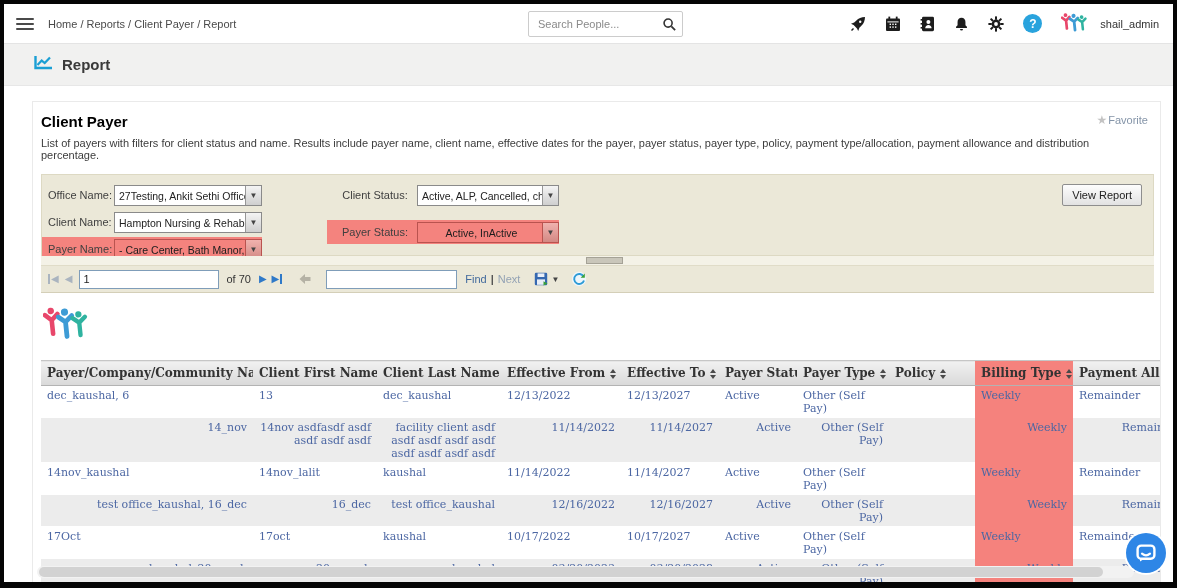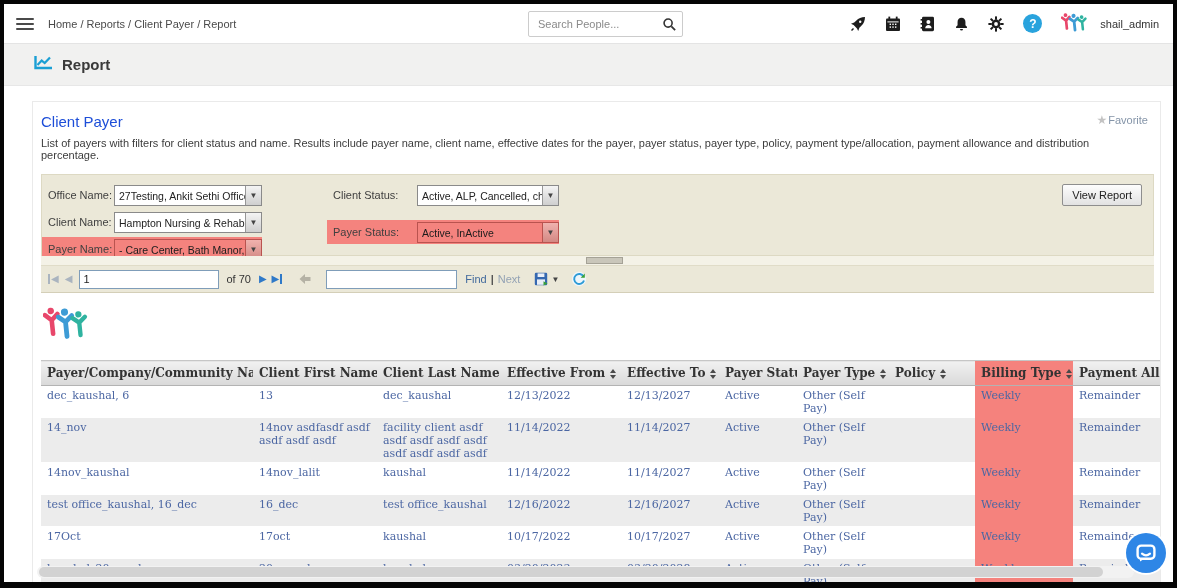--- a/index.html
+++ b/index.html
@@ -34,32 +34,32 @@
   
   .page-header { height: 42px; background: #f1f1f0; border-bottom: 1px solid #e7e7e7;
                  display: flex; align-items: center; padding-left: 30px; gap: 9px; }
   .page-header h1 { font-size: 15px; color: #3a3a3a; font-weight: bold; text-align: center; }
 
   
   .card { position: absolute; left: 28px; right: 12px; top: 97px; bottom: 0;
           background: #fff; border: 1px solid #eaeaea; border-bottom: 0;
           padding: 11px 0 0 8px; overflow: hidden; }
   .card-head { display: flex; align-items: flex-start; }
-  .report-title { font-size: 15px; font-weight: normal; color: #1d4ed8; }
+  .report-title { font-size: 15px; font-weight: bold; color: #000000; }
   .favorite { margin-left: auto; margin-right: 12px; font-size: 11px; color: #8494a8; cursor: pointer;
               display: flex; align-items: center; }
   .favorite .star { color: #c3c3c3; font-size: 12px; margin-right: 1px; }
   .description { font-size: 11px; color: #3c3c3c; margin-top: 7px; margin-right: 14px; }
 
   
   .filter-panel { margin: 13px 6px 0 0; background: #ebe8d8; border: 1px solid #ddd9c3;
                   position: relative; height: 82px; padding: 8px 0 0 0; }
   .filter-row { display: flex; align-items: center; height: 24px; margin-bottom: 3px; }
   .fgroup { display: flex; align-items: center; height: 24px; padding-left: 6px; }
-  .fgroup.right { position: absolute; left: 285px; }
+  .fgroup.right { position: absolute; left: 285px; text-align: center; }
   .fgroup.r1 { top: 8px; } .fgroup.r2 { top: 45px; }
   .flabel { font-size: 11px; color: #3f3f3f; width: 66px; }
   .fgroup.right .flabel { width: 84px; }
   .ssrs-dd { display: flex; border: 1px solid #8a8a8a; background: #fff; height: 21px; width: 148px; cursor: pointer; }
   .fgroup.right .ssrs-dd { width: 142px; }
   .dd-text { flex: 1; font-size: 10.5px; color: #222; padding: 4px 1px 0 4px;
              white-space: nowrap; overflow: hidden; }
   .dd-btn { width: 16px; background: linear-gradient(#f4f4f4, #cfcfcf); border-left: 1px solid #979797;
             display: flex; align-items: center; justify-content: center; color: #444; font-size: 8px; }
   .fgroup.hl { background: #f4837e; }
@@ -111,21 +111,21 @@
                            border-bottom: 1px solid #b3b3b3; font-size: 12px; color: #333; text-align: left;
                            padding: 5px 6px; font-weight: bold; white-space: nowrap; overflow: hidden; }
   .report-table thead th .sort { display: inline-flex; flex-direction: column; gap: 2px; margin-left: 5px;
                                  vertical-align: middle; }
   .sort .tri-up { width: 0; height: 0; border-left: 3.5px solid transparent; border-right: 3.5px solid transparent;
                   border-bottom: 4px solid #4a4a4a; }
   .sort .tri-dn { width: 0; height: 0; border-left: 3.5px solid transparent; border-right: 3.5px solid transparent;
                   border-top: 4px solid #4a4a4a; }
   .report-table tbody td { font-size: 11px; color: #4c67a3; padding: 3px 6px 2px 6px; vertical-align: top;
                            overflow: hidden; }
-  .report-table tbody tr.even td { background: #ececec; border-top: 1px solid #fff; border-bottom: 1px solid #fff; }
+  .report-table tbody tr.even td { background: #ececec; border-top: 1px solid #fff; border-bottom: 1px solid #fff; text-align: right; }
   .report-table th.hl-col { background: #f5827d; }
   .report-table td.hl-col { background: #f5827d !important; border-top-color: #f5827d !important;
                             border-bottom-color: #f5827d !important; }
   col.c0{width:212px} col.c1{width:124px} col.c2{width:124px} col.c3{width:120px} col.c4{width:98px}
   col.c5{width:78px} col.c6{width:92px} col.c7{width:86px} col.c8{width:98px} col.c9{width:116px}
 
   
   .bottom-scroll { position: absolute; left: 4px; right: 26px; bottom: 4px; height: 12px;
                    background: #f2f2f2; border-radius: 6px; }
   .bottom-scroll .thumb { position: absolute; left: 2px; top: 1px; height: 10px; width: 97%;

